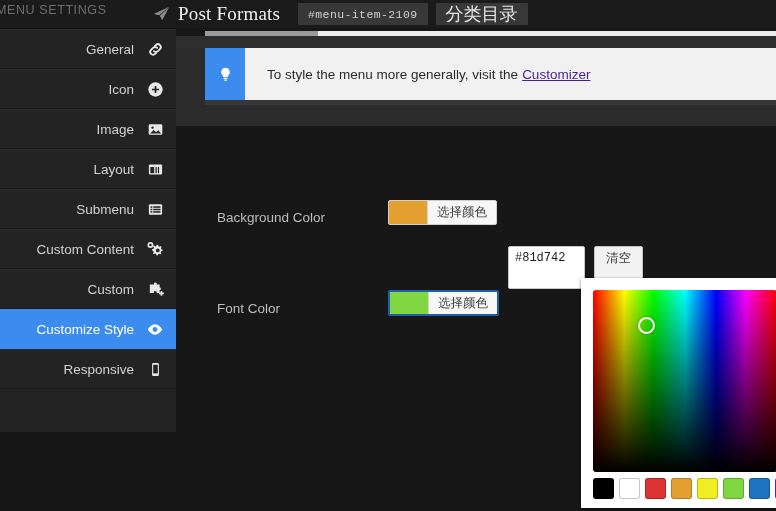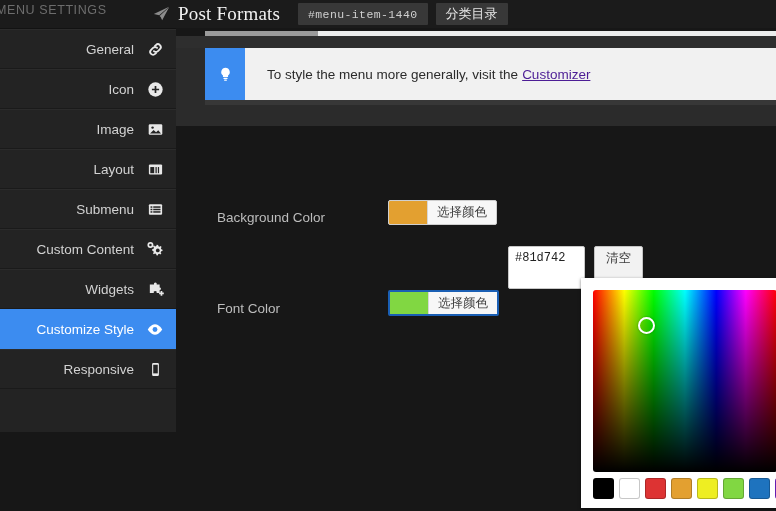--- a/index.html
+++ b/index.html
@@ -35,21 +35,21 @@
     position: absolute; left: 298px; top: 0; height: 28px;
     display: flex; align-items: center; gap: 8px;
   }
   .tab-chip {
     background: #383838; color: #cfcfcf;
     height: 22px; padding: 0 10px;
     display: flex; align-items: center;
     font-size: 12px; border-radius: 1px;
   }
   .tab-chip.mono { font-family: "Liberation Mono", monospace; font-size: 11.5px; letter-spacing: .4px; }
-  .tab-chip.cjk { font-size: 13px; color: #e6e6e6; }
+  .tab-chip.cjk { font-size: 18px; color: #e6e6e6; }
 
   
   .sidebar {
     position: absolute; left: 0; top: 28px;
     width: 176px; height: 404px;
     background: #232323;
     border-top: 1px solid #121212;
   }
   .side-item {
     position: relative;
@@ -207,21 +207,21 @@
     <div class="topbar-title-wrap">
       <span class="plane-icon">
         <svg viewBox="0 0 20 20" width="18" height="18" aria-hidden="true">
           <path d="M19 2 L2 10 L8 11.5 L19 2 Z M8.4 12.3 L19 2.6 L11.3 17 L9.6 13.4 Z" fill="#8c8c8c"></path>
         </svg>
       </span>
       <span class="topbar-title">Post Formats</span>
     </div>
 
     <div class="topbar-tabs">
-      <div class="tab-chip mono">#menu-item-1440</div>
+      <div class="tab-chip mono">#menu-item-2109</div>
       <div class="tab-chip cjk">分类目录</div>
     </div>
   </div>
 
   <div class="sidebar">
 
     <div class="side-item">
       <span>General</span>
       <span class="ico">
         <svg viewBox="0 0 18 18" width="17" height="17">
@@ -291,21 +291,21 @@
             <path d="M7.6 6.6 l1.5-.6 .9 1.1 1.4-.3 .5-1.4 1.6.1 .3 1.4 1.3.6 1.2-.8 1.1 1.2-.9 1.1 .5 1.3 1.4.4-.1 1.6-1.4.2-.6 1.3 .8 1.2-1.2 1.1-1.1-.9-1.3.5-.4 1.4-1.6-.1-.2-1.4-1.3-.6-1.2.8-1.1-1.2 .9-1.1-.5-1.3-1.4-.4 .1-1.6 1.4-.2 .6-1.3z"></path>
             <circle cx="4.9" cy="5.6" r="3.3"></circle>
           </g>
           <circle cx="13.1" cy="11.6" r="2.1" fill="#232323"></circle>
           <circle cx="4.9" cy="5.6" r="1.4" fill="#232323"></circle>
         </svg>
       </span>
     </div>
 
     <div class="side-item">
-      <span>Widgets</span>
+      <span>Custom</span>
       <span class="ico">
         <svg viewBox="0 0 18 18" width="17" height="17">
           <path d="M3 3.6h4.4a1.5 1.5 0 1 1 2.9 0h3.1v3.2a1.4 1.4 0 1 1 0 2.8v3.1h-3.3a1.5 1.5 0 1 0-2.8 0H3z" fill="#e8e8e8"></path>
           <path d="M14.4 10.7h1.8v1.6h1.6v1.7h-1.6v1.6h-1.8v-1.6h-1.6v-1.7h1.6z" fill="#e8e8e8"></path>
         </svg>
       </span>
     </div>
 
     <div class="side-item active">
       <span>Customize Style</span>

